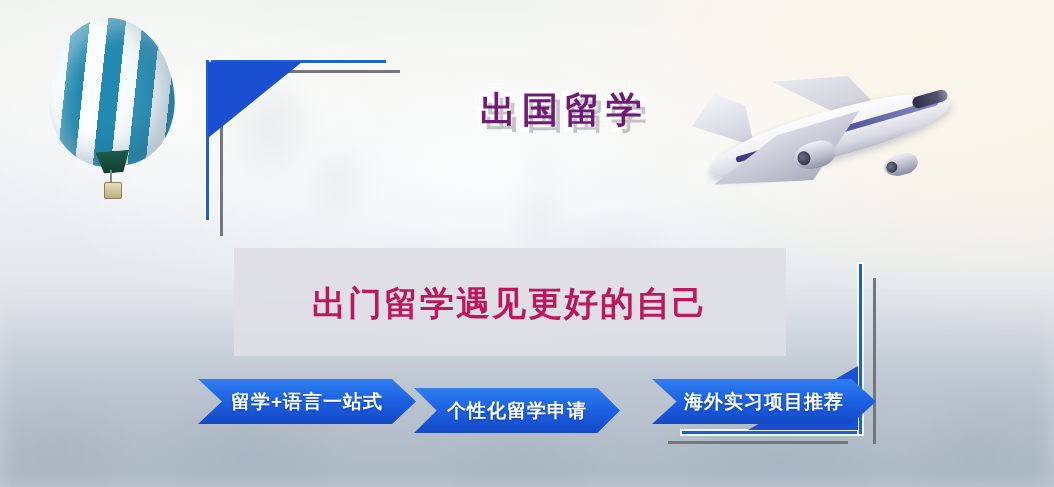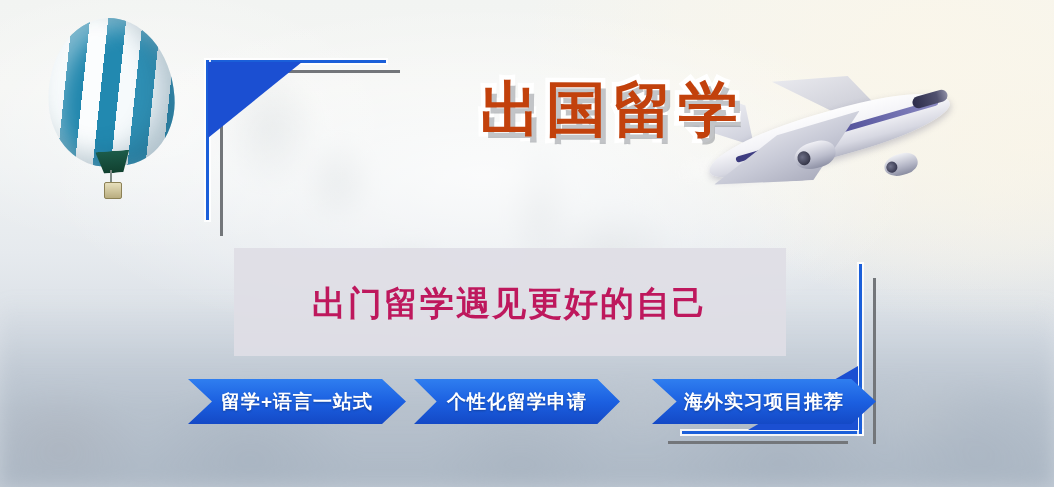--- a/index.html
+++ b/index.html
@@ -288,24 +288,24 @@
     letter-spacing: 2px;
     color: #be185d;
     line-height: 42px;
     white-space: nowrap;
   }
 
   
   .main-title {
     position: absolute;
     left: 480px; top: 78px;
-    font-size: 60px;
+    font-size: 36px;
     font-weight: bold;
     letter-spacing: 6px;
-    color: #c2410c;
+    color: #701a75;
     line-height: 64px;
     white-space: nowrap;
     -webkit-text-stroke: 9px #ffffff;
     paint-order: stroke fill;
     text-shadow: 5px 6px 0 rgba(120,124,130,0.45);
   }
 
   
   .chev {
     position: absolute;
@@ -316,22 +316,22 @@
     display: flex;
     align-items: center;
     justify-content: center;
     color: #ffffff;
     font-size: 19px;
     font-weight: bold;
     letter-spacing: 1px;
     white-space: nowrap;
     text-shadow: 0 1px 2px rgba(0,0,0,0.28);
   }
-  .chev.c1 { left: 188px; width: 218px; }
-  .chev.c2 { left: 414px; width: 206px; }
+  .chev.c1 { left: 198px; width: 218px; }
+  .chev.c2 { left: 414px; width: 206px; margin-top: 9px; }
   .chev.c3 { left: 652px; width: 224px; }
 </style>
 </head>
 <body>
 
 <div id="banner">
 
   <div class="bg-base"></div>
   <div class="bg-warm"></div>
   <div class="bg-city-top"></div>

